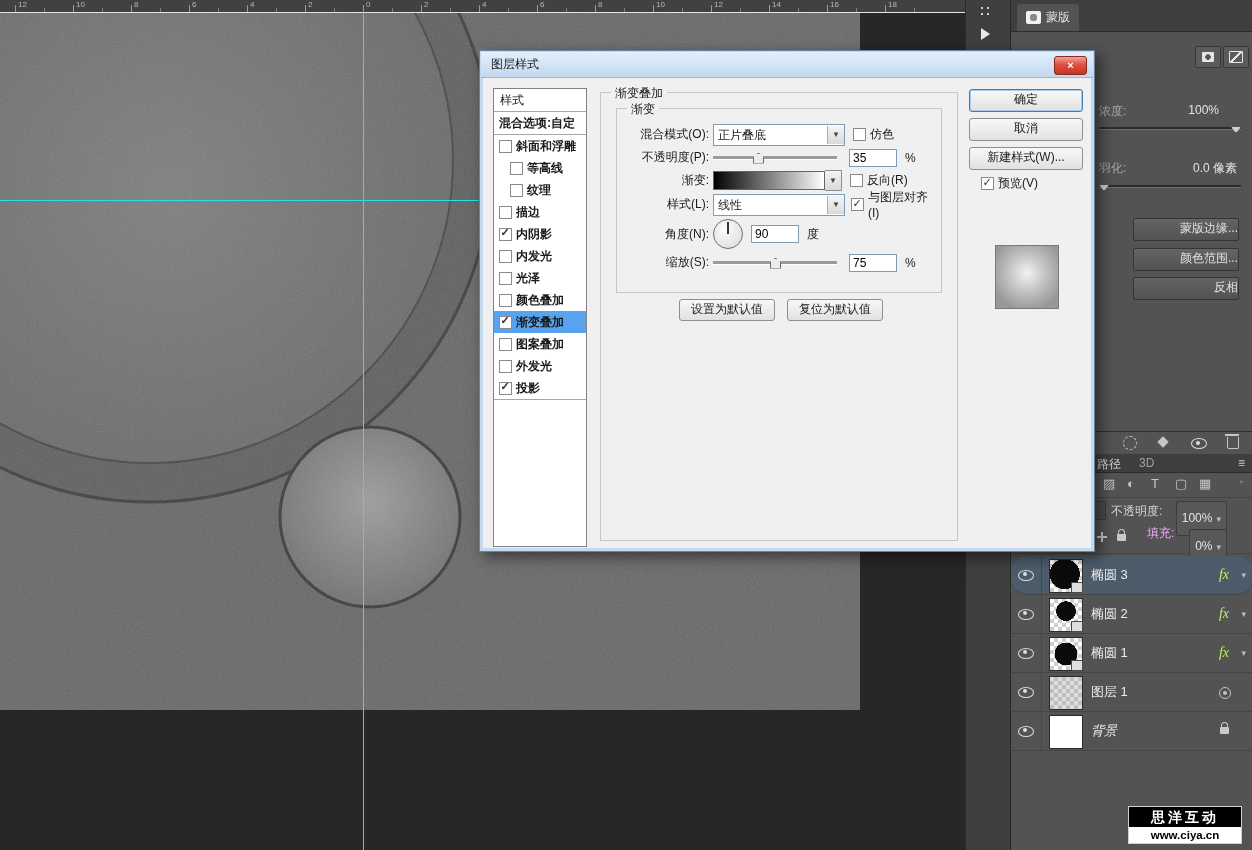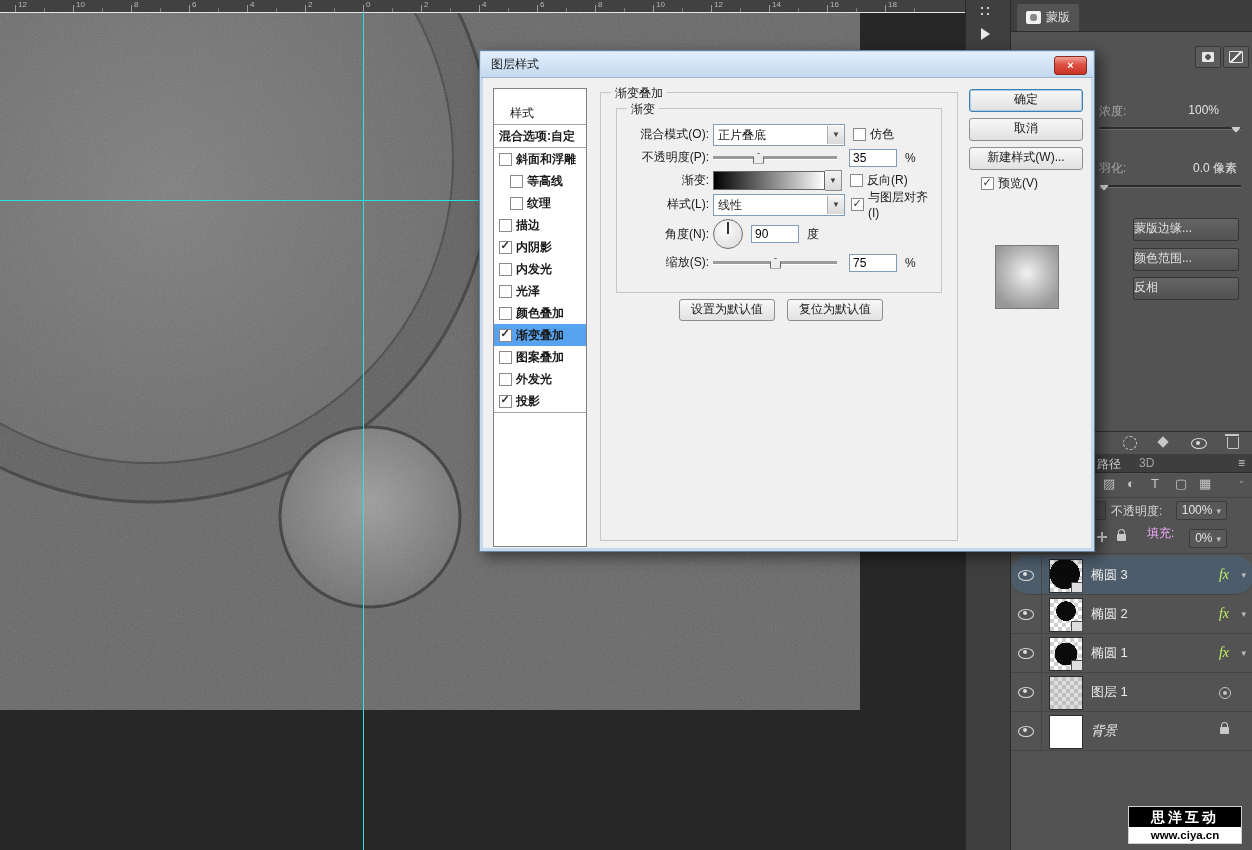--- a/index.html
+++ b/index.html
@@ -30,40 +30,40 @@
   .ptabbar{position:absolute;left:0;width:242px;background:#3e3e3e;border-bottom:1px solid #2c2c2c;}
   .ptab{position:absolute;display:flex;align-items:center;gap:5px;background:#535353;
         border-radius:3px 3px 0 0;padding:0 9px;height:27px;color:#e0e0e0;}
   .mask-ico{display:inline-block;width:15px;height:13px;background:#f2f2f2;border-radius:2px;
         background-image:radial-gradient(circle at 50% 50%,#8a8a8a 3.5px,rgba(0,0,0,0) 4px);}
   .dim{color:#a8a8a8;}
   .pslider{position:absolute;height:2px;background:#2c2c2c;border-bottom:1px solid #6e6e6e;}
   .phandle{position:absolute;top:-4px;width:8px;height:8px;background:#cfcfcf;border:1px solid #2a2a2a;
         clip-path:polygon(50% 100%,0 40%,100% 40%);}
   .dbtn{position:absolute;width:104px;height:21px;background:linear-gradient(#646464,#525252);
-        border:1px solid #353535;border-radius:2px;color:#e0e0e0;text-align:left;line-height:19px;font-size:12px;}
+        border:1px solid #353535;border-radius:2px;color:#e0e0e0;text-align:right;line-height:19px;font-size:12px;}
   .icobtn{position:absolute;width:24px;height:20px;background:#5c5c5c;border:1px solid #383838;
         border-radius:2px;display:flex;align-items:center;justify-content:center;}
   .sq-circle{width:12px;height:10px;background:#e6e6e6;border-radius:1px;
         background-image:radial-gradient(circle at 50% 50%,#555 2.5px,rgba(0,0,0,0) 3px);}
   .sq-pen{width:12px;height:10px;border:1px solid #e6e6e6;border-radius:1px;
         background-image:linear-gradient(135deg,rgba(0,0,0,0) 45%,#e6e6e6 45%,#e6e6e6 58%,rgba(0,0,0,0) 58%);}
   .dashcirc{width:12px;height:12px;border:1px dashed #c6c6c6;border-radius:50%;}
   .diam{width:8px;height:8px;background:#c6c6c6;transform:rotate(45deg);}
   .eye{display:inline-block;width:14px;height:9px;border:1px solid #dcdcdc;border-radius:50%;position:relative;}
   .eye::after{content:'';position:absolute;left:4px;top:1.5px;width:4px;height:4px;border-radius:50%;background:#dcdcdc;}
   .trash{width:10px;height:11px;border:1px solid #c6c6c6;border-top:none;border-radius:0 0 2px 2px;position:relative;}
   .trash::before{content:'';position:absolute;left:-3px;top:-3px;width:14px;height:2px;background:#c6c6c6;}
   .lockico{display:inline-block;width:9px;height:7px;background:#c9c9c9;border-radius:1px;position:relative;}
   .lockico::before{content:'';position:absolute;left:1px;top:-5px;width:5px;height:5px;
         border:1.5px solid #c9c9c9;border-bottom:none;border-radius:4px 4px 0 0;}
   .indic{display:inline-block;width:10px;height:10px;border:1px solid #c3c3c3;border-radius:50%;position:relative;}
   .indic::after{content:'';position:absolute;left:3px;top:3px;width:4px;height:4px;border-radius:50%;background:#c3c3c3;}
   .pill{position:absolute;height:17px;background:#585858;border:1px solid #3c3c3c;border-radius:2px;
-        color:#e2e2e2;font-size:12px;line-height:16px;padding:0 5px;}
+        color:#e2e2e2;font-size:12px;line-height:16px;padding:8px 5px;}
   .pill .car{font-size:9px;color:#bdbdbd;margin-left:4px;}
   .ficon{position:absolute;color:#c6c6c6;font-size:13px;top:3px;}
   .frag{position:absolute;width:11px;height:17px;background:#4b4b4b;border:1px solid #3a3a3a;border-left:none;}
   .plock{position:absolute;width:10px;height:10px;}
   .plock::before{content:'';position:absolute;left:0;top:4px;width:10px;height:2px;background:#c9c9c9;}
   .plock::after{content:'';position:absolute;left:4px;top:0;width:2px;height:10px;background:#c9c9c9;}
 
   
   .lrow{position:absolute;left:0;width:242px;height:38px;background:#535353;border-bottom:1px solid #454545;}
   .lrow.sel{background:#4d5c6b;}
@@ -103,21 +103,21 @@
   .dialog{position:absolute;left:479px;top:50px;width:614px;height:500px;background:#f0f0f0;
           border:1px solid #6784a2;box-shadow:0 0 0 3px #c5d8ec inset,5px 5px 14px rgba(0,0,0,.5);z-index:10;}
   .dlg-title{position:absolute;left:1px;top:1px;right:1px;height:25px;
           background:linear-gradient(#e2effc,#c3d9ef);border-bottom:1px solid #9db7d1;
           line-height:25px;padding-left:10px;color:#1a1a1a;}
   .dlg-close{position:absolute;right:6px;top:4px;width:31px;height:17px;border:1px solid #8c2a20;border-radius:3px;
           background:linear-gradient(#f2a198,#dd5143 45%,#c83425);color:#fff;text-align:center;
           line-height:16px;font-size:11px;font-weight:bold;}
   .styles-box{position:absolute;left:13px;top:37px;width:92px;height:457px;background:#fff;
           border:1px solid #828282;overflow:hidden;}
-  .sl-head{height:22px;line-height:22px;padding-left:16px;margin-top:13px;}
+  .sl-head{height:22px;line-height:22px;padding-left:6px;}
   .sl-item{height:22px;display:flex;align-items:center;padding-left:5px;white-space:nowrap;font-weight:bold;}
   .sl-item.plain{padding-left:5px;}
   .sl-item.indent{padding-left:16px;}
   .sl-item.selected{background:#57a3ef;}
   .sl-div{border-top:1px solid #a6a6a6;height:0;}
   .cb{display:inline-block;width:11px;height:11px;background:#fff;border:1px solid #8a8a8a;
       margin-right:4px;position:relative;flex:none;}
   .cb.checked::after{content:"✓";position:absolute;left:0.5px;top:-2.5px;font-size:11px;color:#333;}
 
   .main-group{position:absolute;left:120px;top:41px;width:356px;height:447px;border:1px solid #c6c6c6;}

